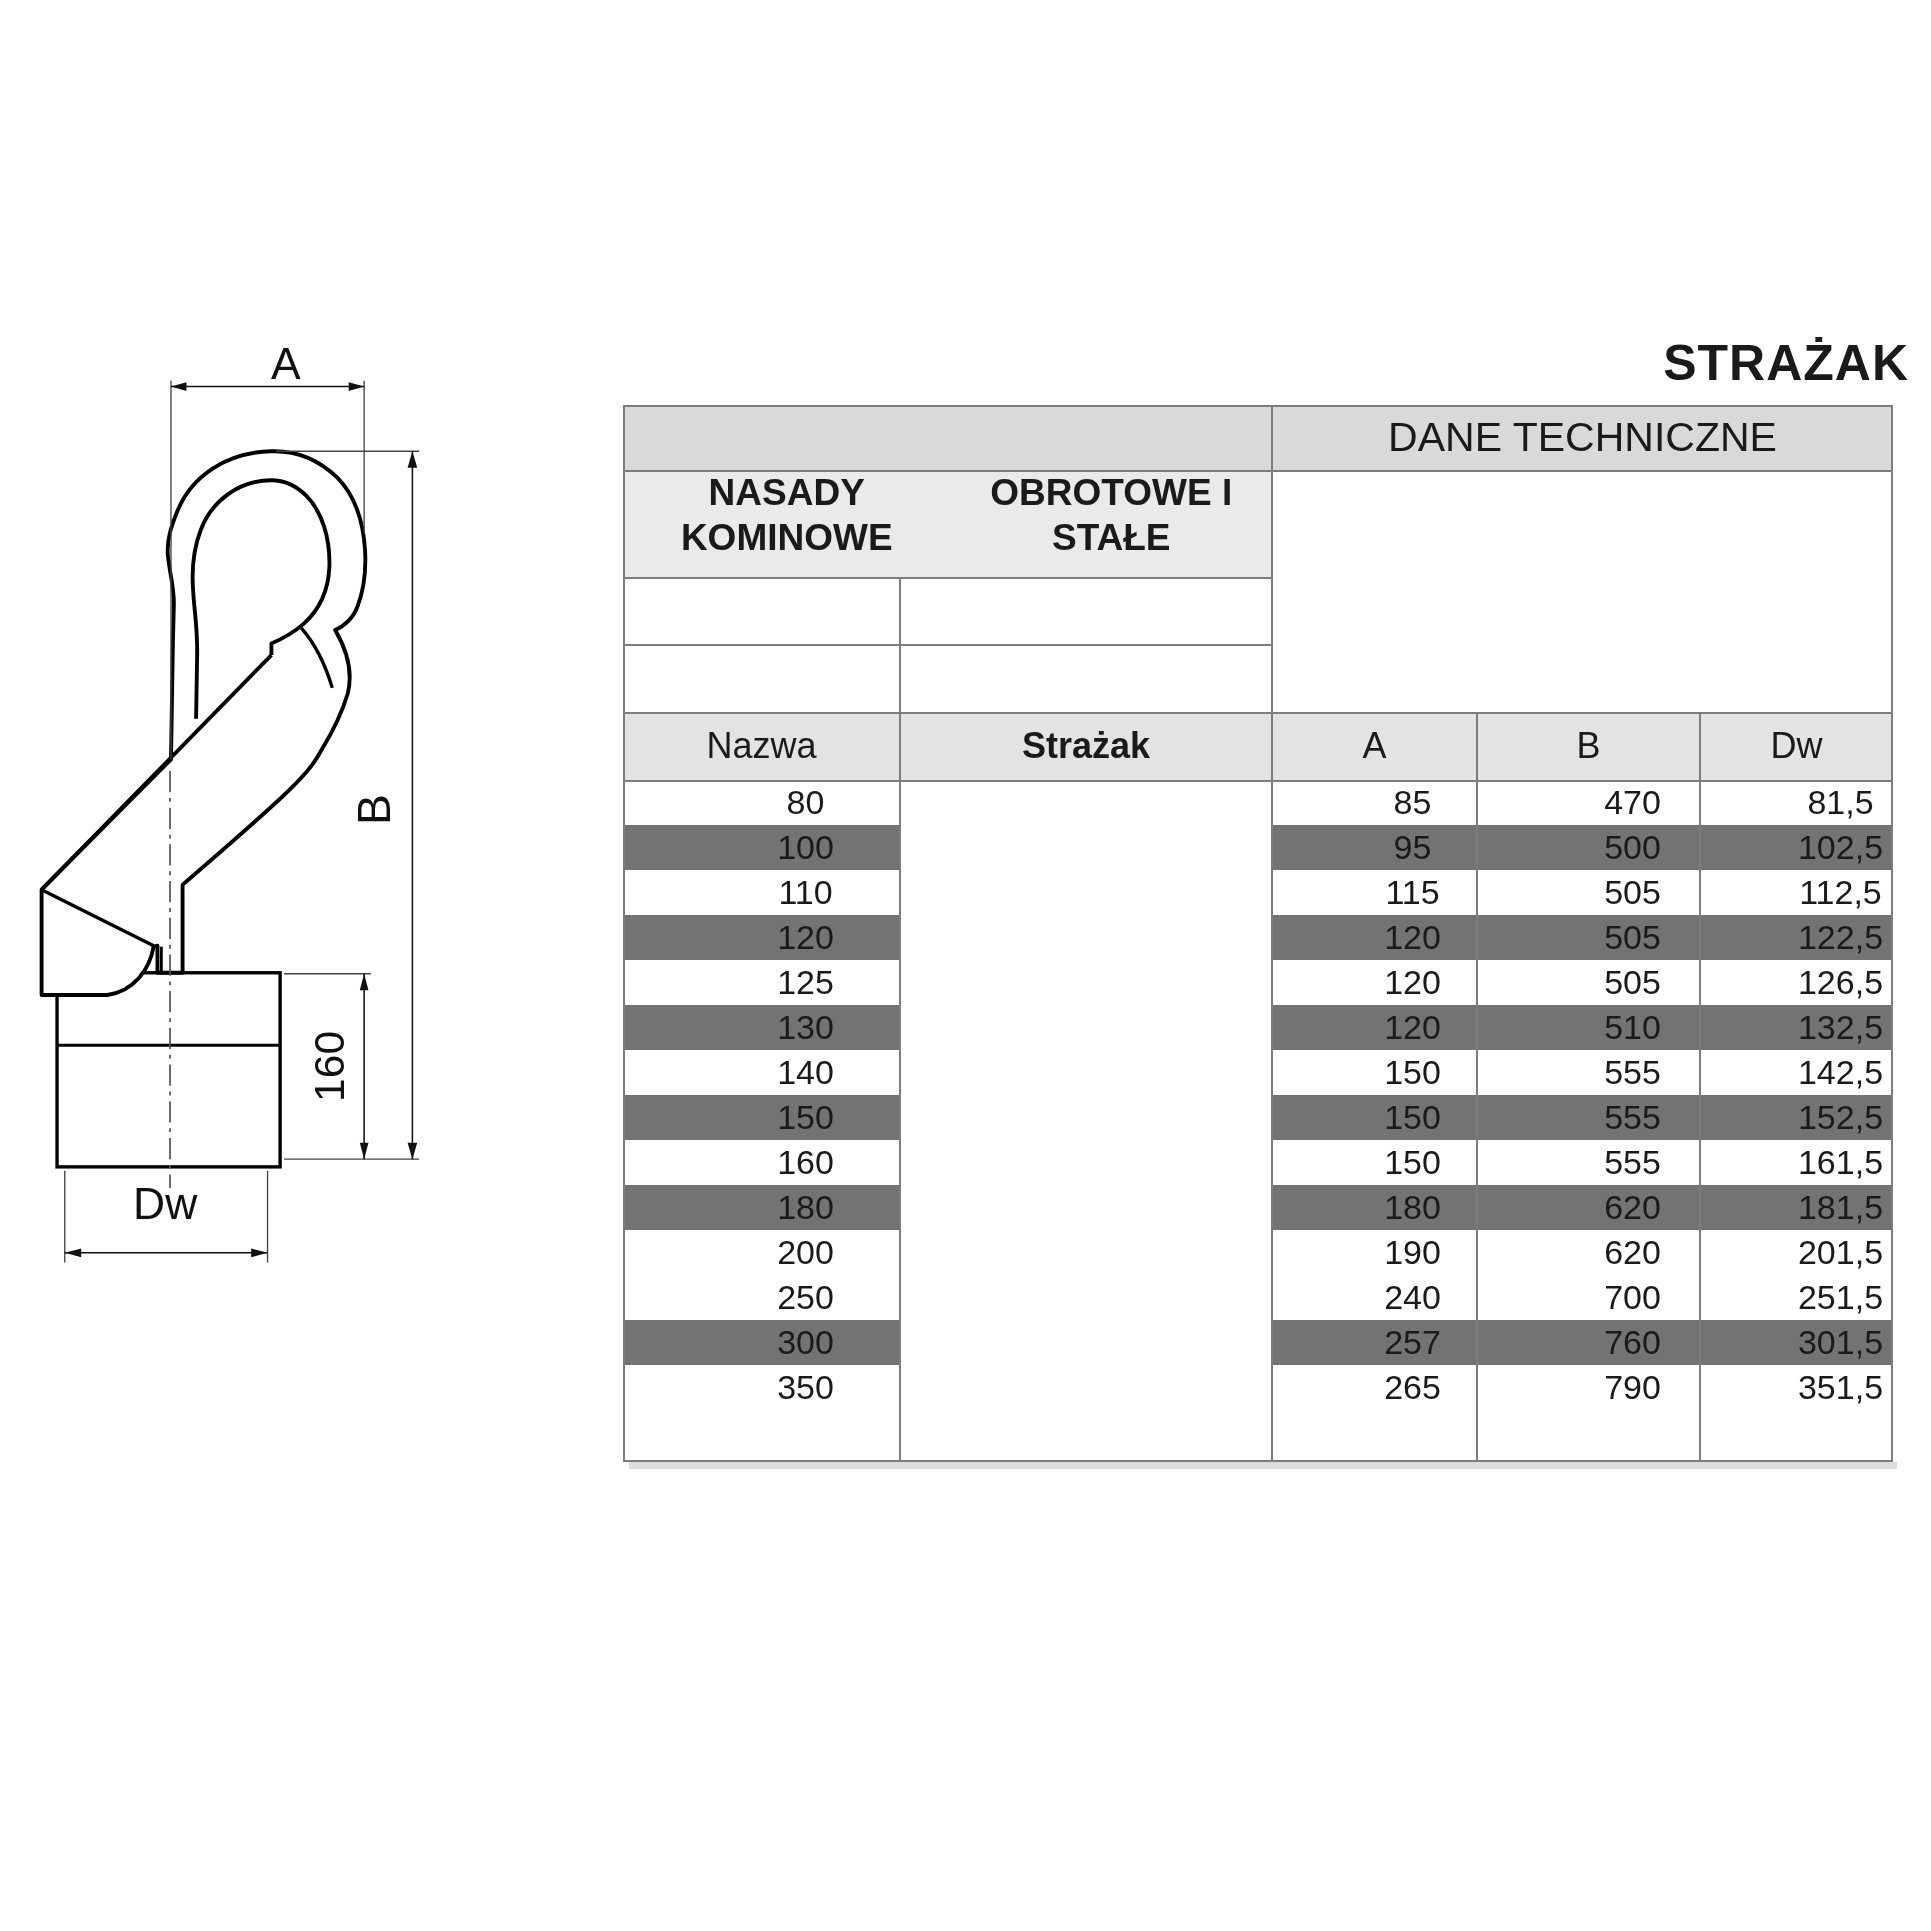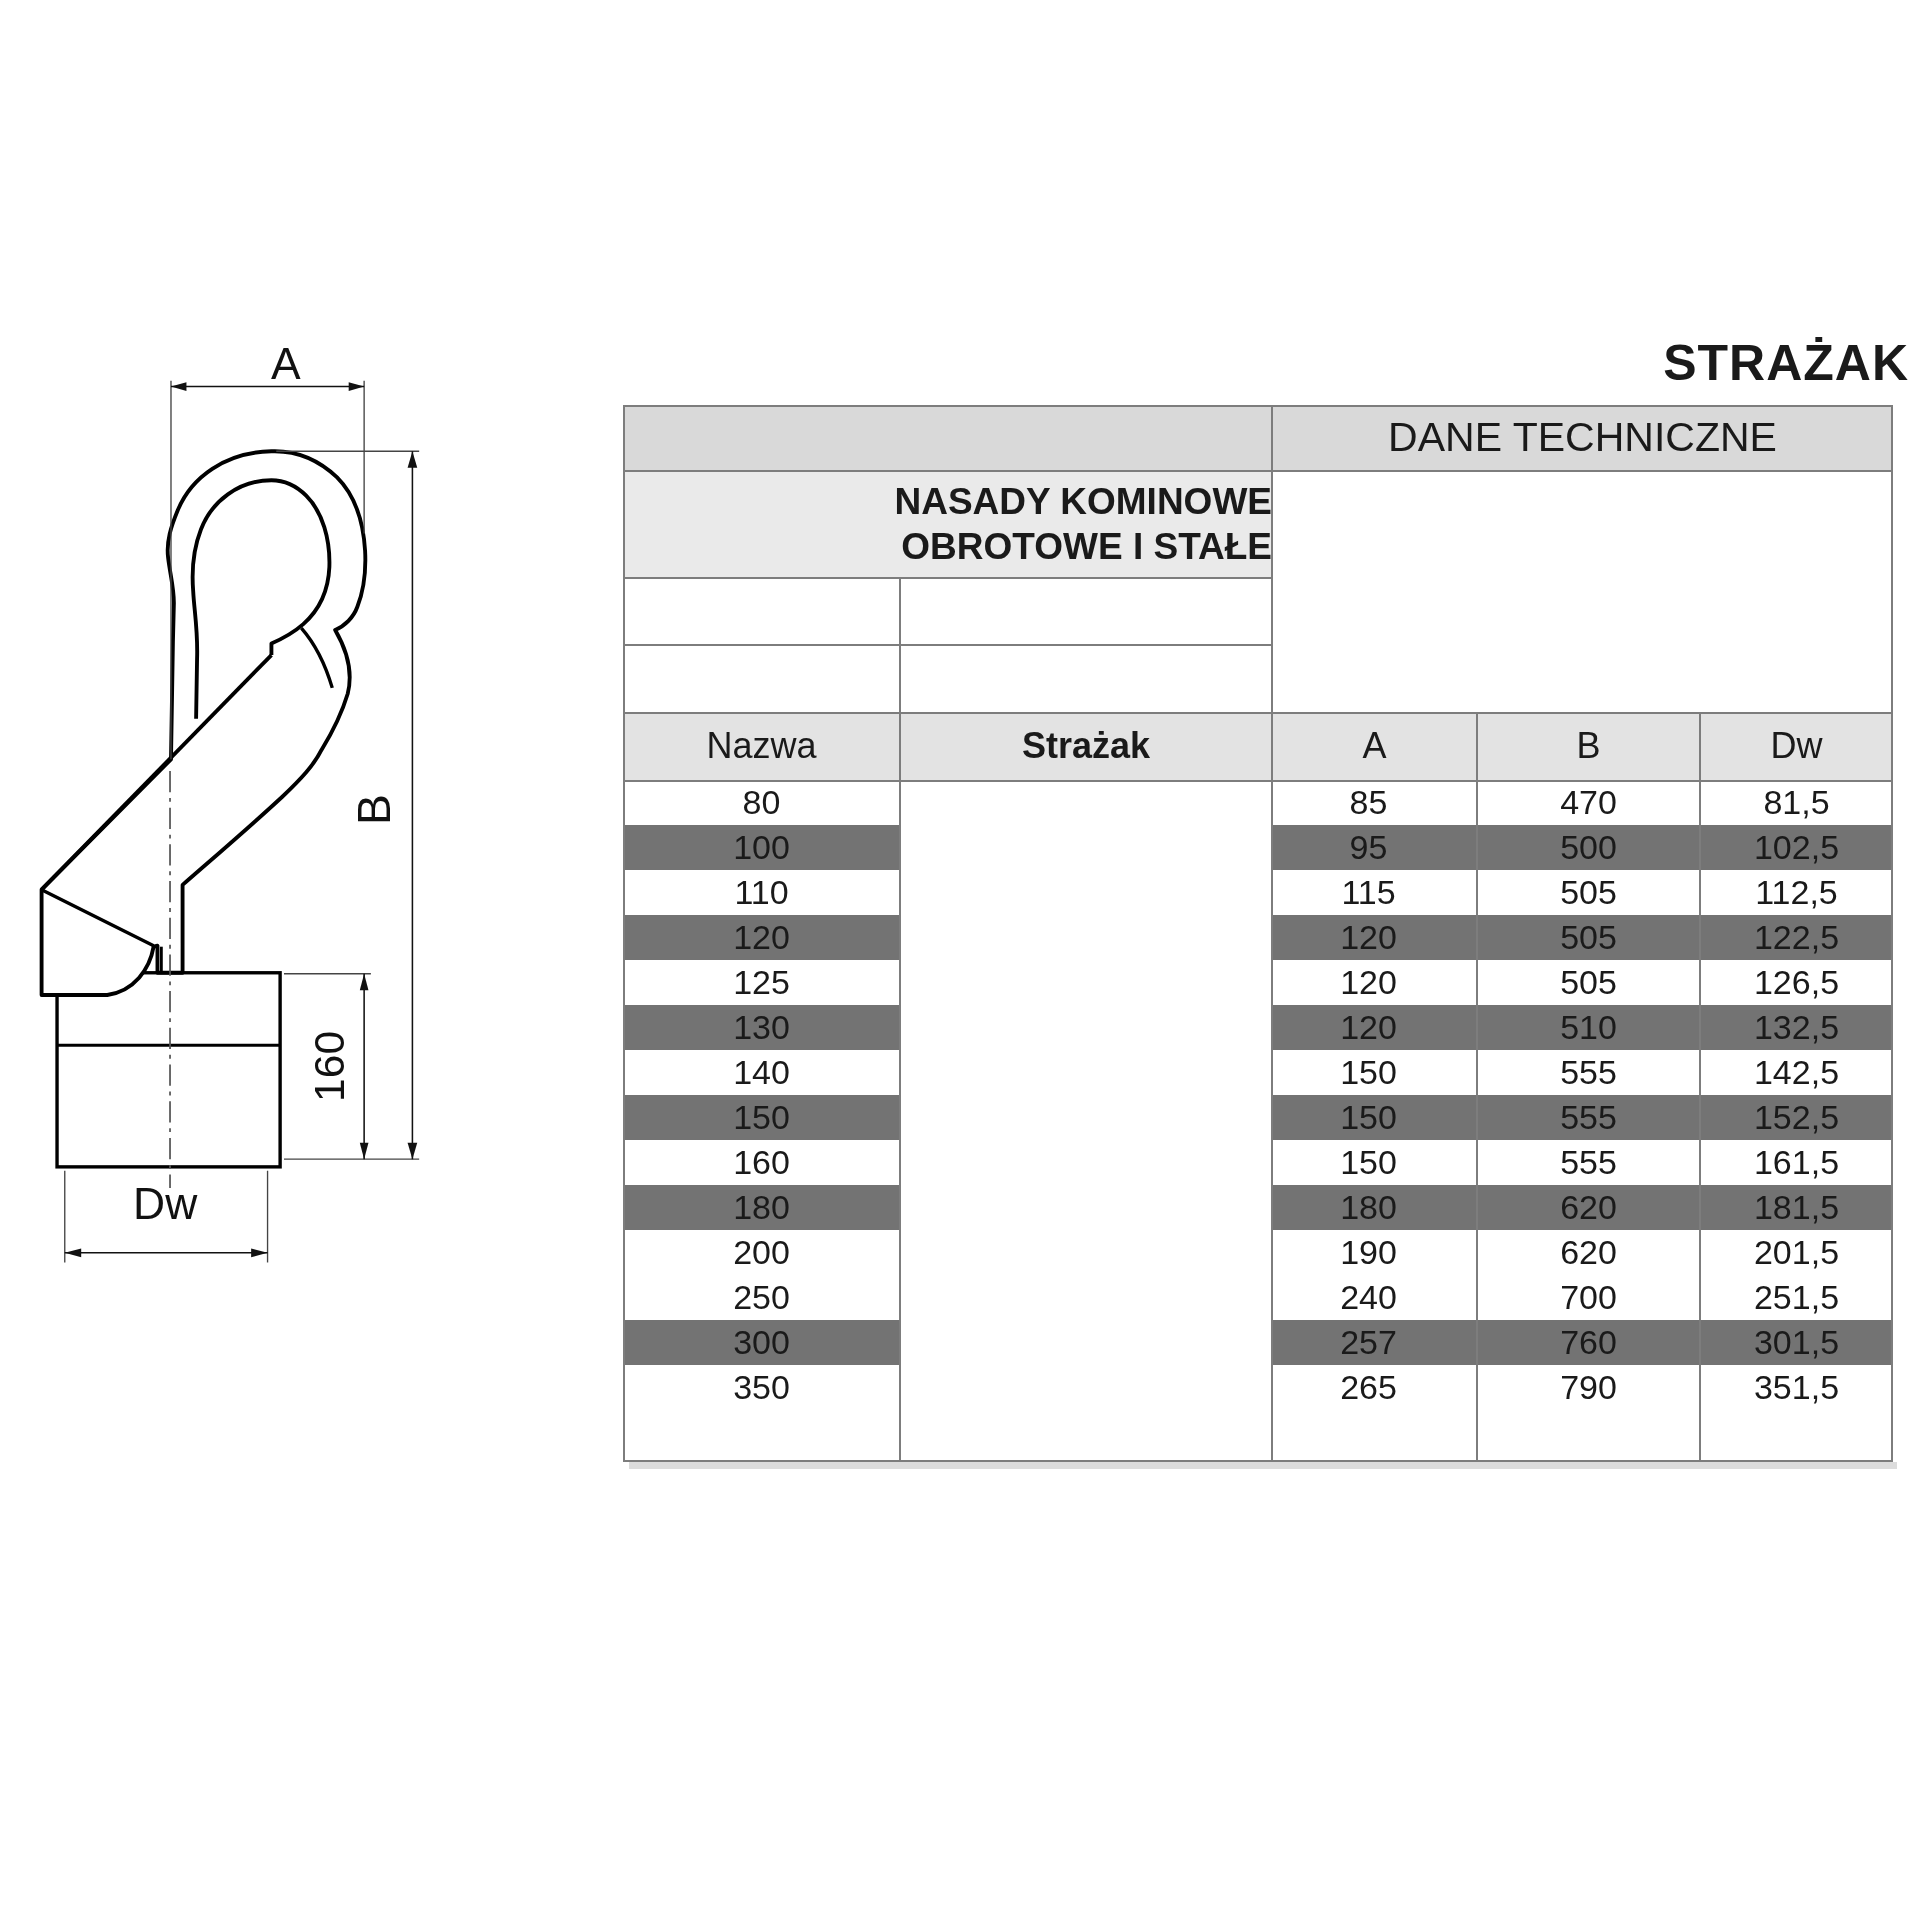--- a/index.html
+++ b/index.html
@@ -14,36 +14,36 @@
   }
   
   .drawing{position:absolute;left:0;top:319px;width:454px;height:985px;}
   
   .tbl{position:absolute;left:623px;top:391px;width:1270px;height:1063px;margin-top:14px;}
   .tbl .box{position:absolute;box-sizing:border-box;}
   .bg-band-left {left:0;    top:0;   width:649px; height:65px; background:#d9d9d9;}
   .bg-dane      {left:649px;top:0;   width:621px; height:65px; background:#d9d9d9;
                  font-size:41px;display:flex;align-items:center;justify-content:center;}
   .bg-nasady    {left:0;    top:65px;width:649px; height:107px;background:#eaeaea;
-                 font-size:37px;font-weight:bold;text-align:right;line-height:45px;
-                 display:flex;flex-direction:column;justify-content:center;}
+                 font-size:37px;font-weight:bold;text-align:center;line-height:45px;
+                 display:flex;flex-direction:row;justify-content:center;}
   .bg-wymiary   {left:649px;top:65px;width:621px; height:242px;background:#ffffff;
                  font-size:39px;display:flex;align-items:center;justify-content:center;}
   .bg-headerrow {left:0;    top:307px;width:1270px;height:68px;background:#e3e3e3;}
   .hcell{position:absolute;top:307px;height:68px;line-height:68px;text-align:center;font-size:36px;}
   .hc-nazwa{left:0;width:277px;}
   .hc-product{left:277px;width:372px;font-weight:bold;}
   .hc-a{left:649px;width:205px;}
   .hc-b{left:854px;width:223px;}
   .hc-dw{left:1077px;width:193px;}
   
   .rows{position:absolute;left:0;top:375px;width:1270px;height:681px;}
   .row{position:relative;height:45px;background:#ffffff;}
   .row.alt{background:#737373;}
-  .row span{position:absolute;top:0;height:45px;line-height:45px;text-align:center;font-size:34px;}
+  .row span{position:absolute;top:0;height:45px;line-height:45px;text-align:center;font-size:34px;padding-left:44px;}
   .c-nazwa{left:0;width:277px;}
   .c-a{left:643px;width:205px;}
   .c-b{left:854px;width:223px;border-radius:13px;}
   .c-dw{left:1077px;width:193px;border-radius:19px;}
   .merged-product{position:absolute;left:277px;top:375px;width:372px;height:681px;background:#ffffff;}
   
   .vl,.hl{position:absolute;background:#7d7d7d;}
   .vl{width:1.9px;} .hl{height:1.9px;}
   .shadow-bottom{position:absolute;left:5.8px;top:1057px;width:1268px;height:6.8px;background:#c9c9c9;opacity:.65;}
 </style>

